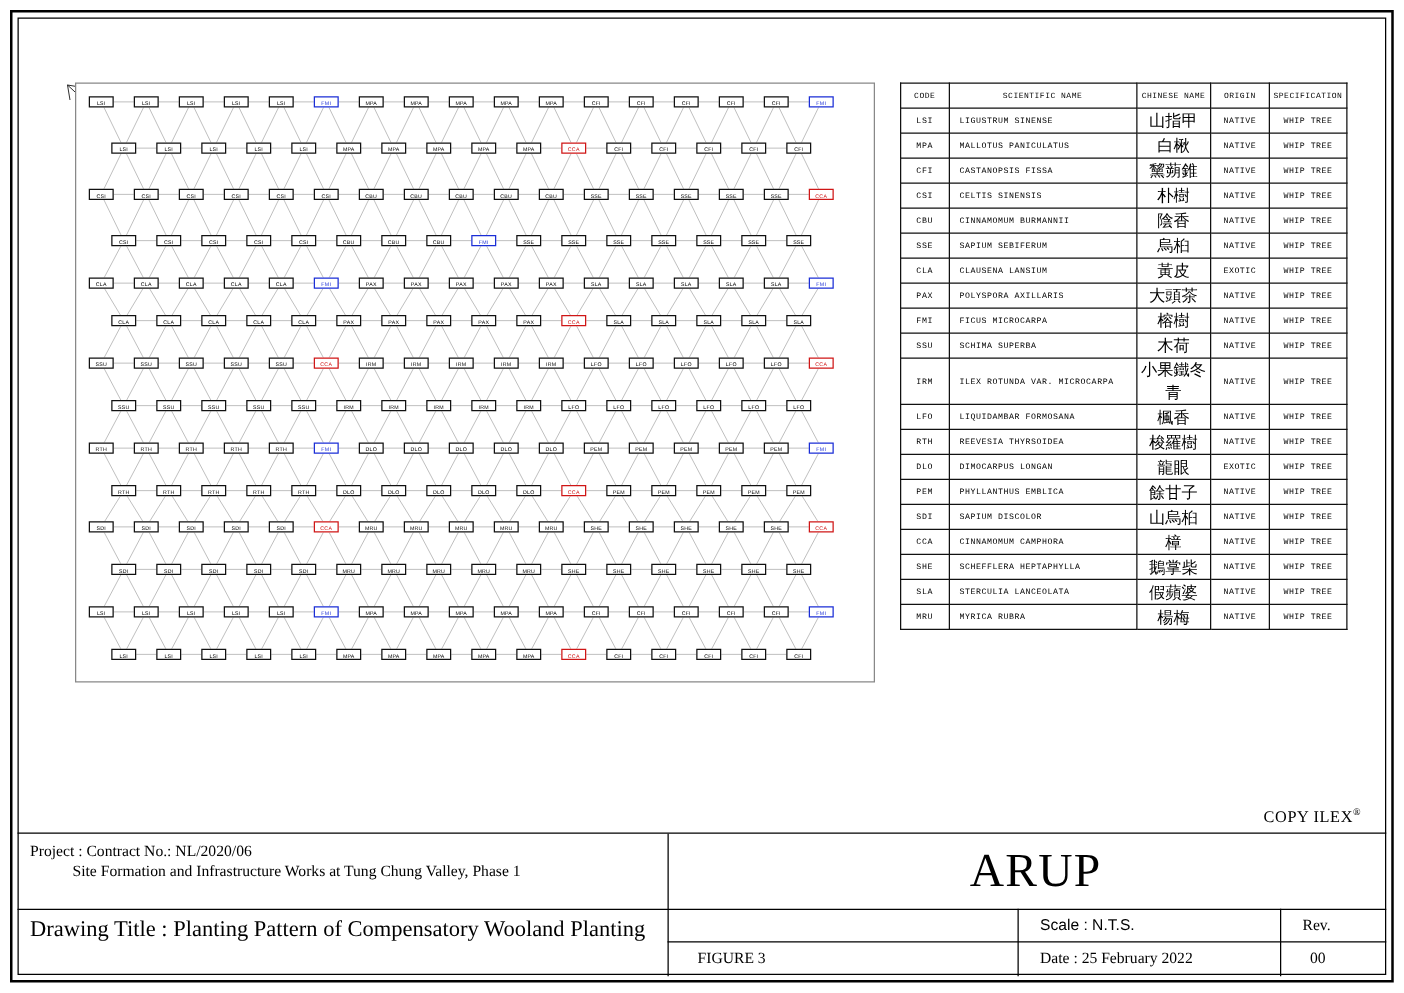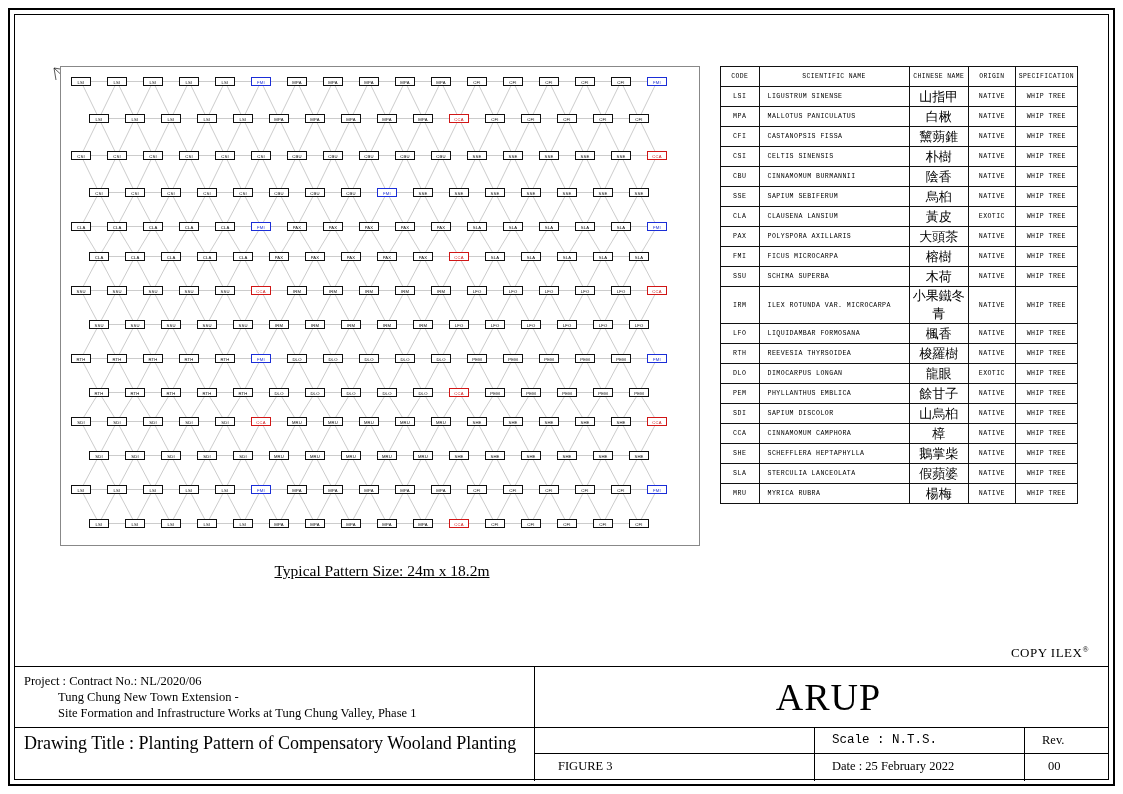--- a/index.html
+++ b/index.html
@@ -46,21 +46,21 @@
   .titleblock{position:absolute;left:14px;top:666px;width:1095px;height:114px;border-top:1px solid #000;box-sizing:border-box;}
   .tb-vline{position:absolute;top:0;width:1px;background:#000;}
   .tb-hline{position:absolute;left:0;height:1px;background:#000;}
 
   .proj{position:absolute;left:10px;top:6px;width:500px;font-family:"Liberation Serif",serif;font-size:12.5px;line-height:16px;}
   .proj .ind{display:block;padding-left:34px;}
   .arup{position:absolute;left:534px;top:0;width:561px;height:60px;display:flex;align-items:center;justify-content:center;}
   .arup span{font-family:"Liberation Serif",serif;font-size:38px;letter-spacing:1px;}
   .dtitle{position:absolute;left:10px;top:66px;font-family:"Liberation Serif",serif;font-size:18px;}
   .figure{position:absolute;left:544px;top:92px;font-family:"Liberation Serif",serif;font-size:12.5px;}
-  .scale{position:absolute;left:818px;top:66px;font-family:Liberation Mono, monospace;font-size:12.5px;text-align:right;}
+  .scale{position:absolute;left:818px;top:66px;font-family:Liberation Sans, sans-serif;font-size:12.5px;text-align:right;}
   .date{position:absolute;left:818px;top:92px;font-family:"Liberation Serif",serif;font-size:12.5px;}
   .rev{position:absolute;left:1028px;top:66px;font-family:"Liberation Serif",serif;font-size:12.5px;}
   .revno{position:absolute;left:1034px;top:92px;font-family:"Liberation Serif",serif;font-size:12.5px;}
 </style>
 </head>
 <body>
 
 <div class="sheet">
 
   <div class="border-outer"></div>
@@ -951,21 +951,20 @@
           <div class="node" style="left: 424px; top: 452px;">CFI</div>
           <div class="node" style="left: 460px; top: 452px;">CFI</div>
           <div class="node" style="left: 496px; top: 452px;">CFI</div>
           <div class="node" style="left: 532px; top: 452px;">CFI</div>
           <div class="node" style="left: 568px; top: 452px;">CFI</div>
         </div>
     </div>
   </div>
 
   <div class="caption">
-    <span class="l2">Typical Pattern Size: 24m x 18.2m</span>
   </div>
 
   <div class="schedule">
     <table class="sched">
       <thead>
         <tr>
           <th>CODE</th>
           <th class="sci">SCIENTIFIC NAME</th>
           <th class="cn">CHINESE NAME</th>
           <th>ORIGIN</th>
@@ -1123,21 +1122,20 @@
 
   <div class="titleblock">
     <div class="tb-vline" style="left:520px;top:0;height:114px;"></div>
     <div class="tb-hline" style="top:60px;left:0;width:1095px;"></div>
     <div class="tb-hline" style="top:86px;left:520px;width:575px;"></div>
     <div class="tb-vline" style="left:800px;top:60px;height:54px;"></div>
     <div class="tb-vline" style="left:1010px;top:60px;height:54px;"></div>
 
     <div class="proj">
       <span>Project : Contract No.: NL/2020/06</span>
-      <span class="ind">Tung Chung New Town Extension -</span>
       <span class="ind">Site Formation and Infrastructure Works at Tung Chung Valley, Phase 1</span>
     </div>
 
     <div class="arup">
       <span>ARUP</span>
     </div>
 
     <div class="dtitle">Drawing Title : Planting Pattern of Compensatory Wooland Planting</div>
     <div class="figure">FIGURE 3</div>
     <div class="scale">Scale : N.T.S.</div>

